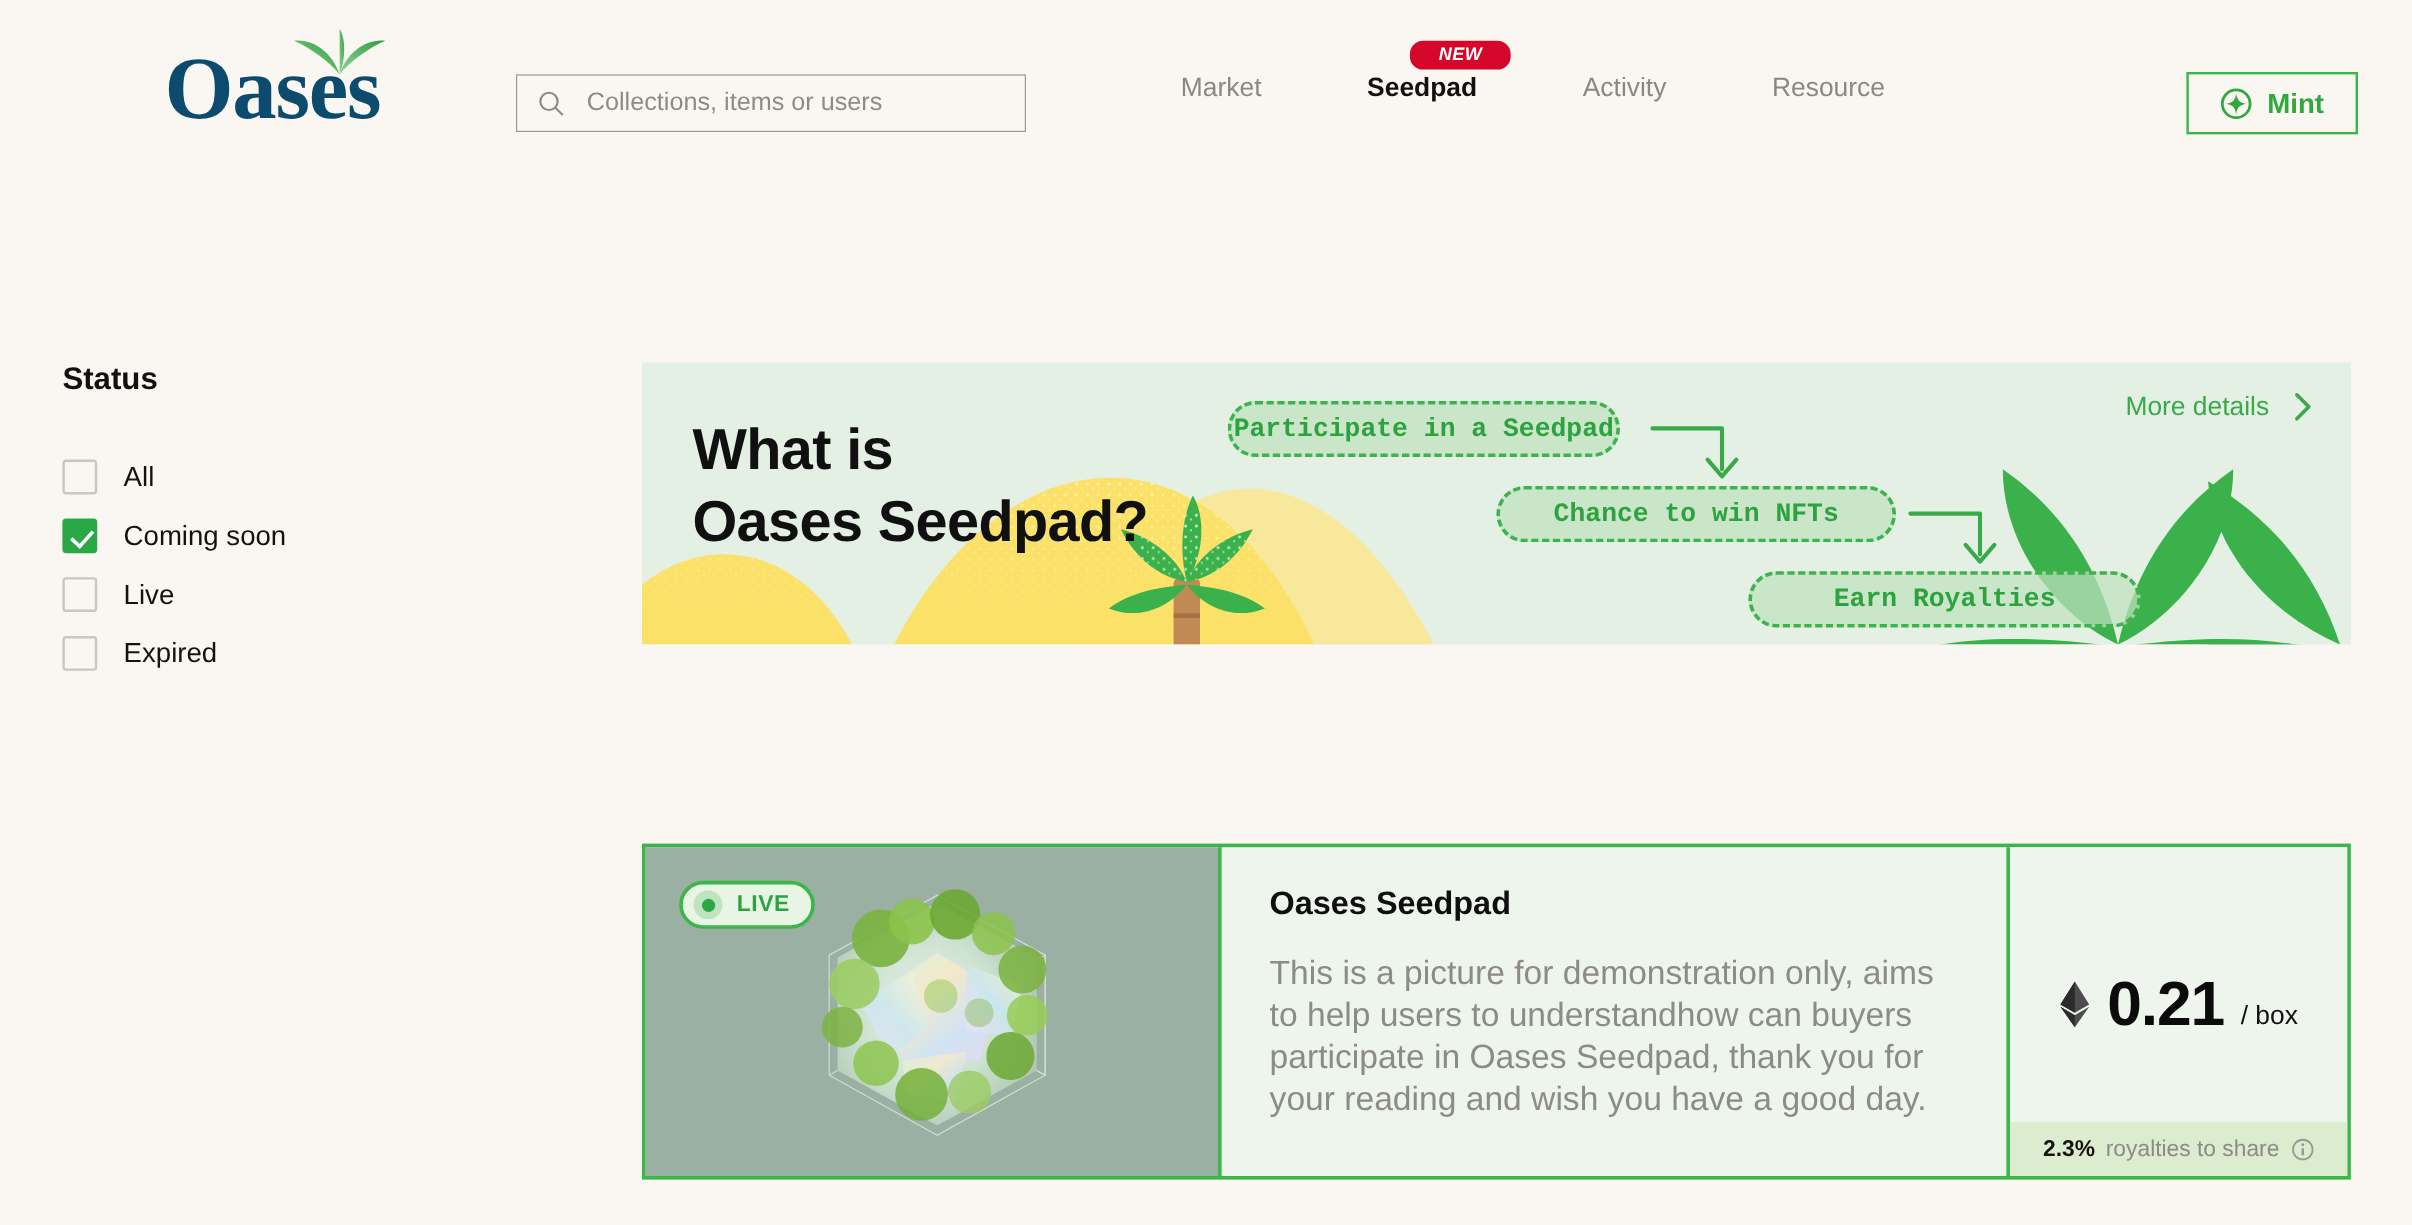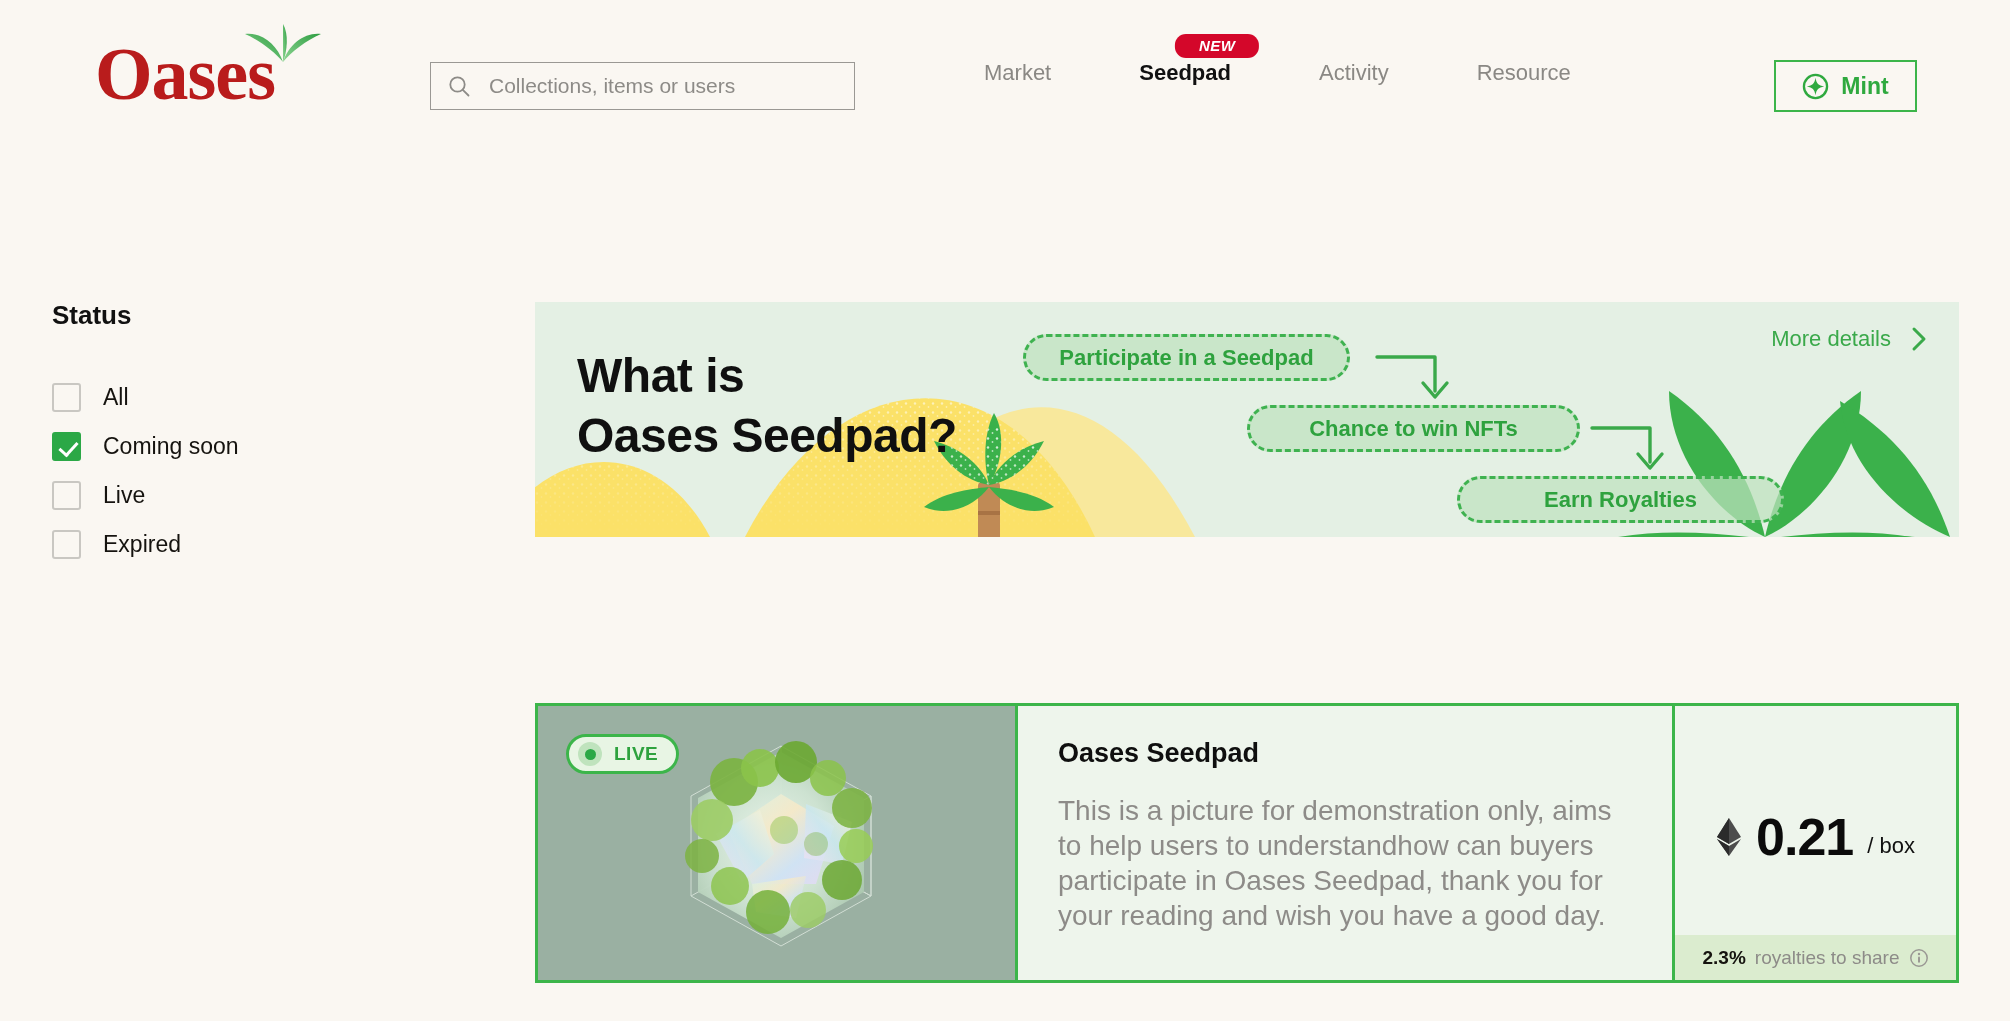--- a/index.html
+++ b/index.html
@@ -18,22 +18,22 @@
   .header {
     position: absolute; top: 0; left: 0; width: 2010px; height: 145px;
     display: flex; align-items: center;
   }
   .logo {
     position: absolute; left: 95px; top: 38px;
     width: 260px; height: 72px;
   }
   .logo-text {
     font-family: "Liberation Serif", serif;
-    font-size: 74px; font-weight: 700; color: #b91c1c;
-    letter-spacing: -1px; line-height: 72px;
+    font-size: 74px; font-weight: 700; color: #0c4a6e;
+    letter-spacing: -1px; line-height: 72px; margin-left: 42px;
   }
   .logo-leaf { position: absolute; left: 148px; top: -16px; width: 80px; height: 42px; }
 
   .search-box {
     position: absolute; left: 430px; top: 62px;
     width: 425px; height: 48px;
     border: 1.6px solid #9a9894;
     background: transparent;
     display: flex; align-items: center;
     padding-left: 16px; gap: 16px;
@@ -60,21 +60,21 @@
   }
 
   .btn-outline {
     position: absolute; top: 60px; height: 52px;
     border: 2.4px solid #3cb54a; background: transparent;
     display: flex; align-items: center; justify-content: center; gap: 12px;
     color: #2fa93f; font-size: 23px; font-weight: 700; cursor: pointer;
     padding: 0 20px;
   }
   .btn-connect { left: 1555px; width: 204px; }
-  .btn-mint { left: 1774px; width: 143px; }
+  .btn-mint { left: 1822px; width: 143px; }
 
   
   .sidebar { position: absolute; left: 52px; top: 300px; width: 320px; }
   .sidebar-title { font-size: 26px; font-weight: 700; color: #111; margin-bottom: 42px; }
   .filter-row { display: flex; align-items: center; gap: 22px; height: 49px; cursor: pointer; }
   .cbox {
     width: 29px; height: 29px; border: 2px solid #c9c7c2; background: #faf7f2;
     border-radius: 3px; flex: 0 0 auto; position: relative;
   }
   .cbox.checked { background: #2ba846; border-color: #2ba846; }
@@ -100,20 +100,21 @@
     display: flex; align-items: center; gap: 20px;
     font-size: 22px; color: #3aa94a; cursor: pointer;
   }
   .pill {
     position: absolute; z-index: 4;
     border: 3px dashed #3fb250; border-radius: 40px;
     background: rgba(190,226,190,0.72);
     color: #2ea23e; font-size: 22px; font-weight: 700;
     display: flex; align-items: center; justify-content: center;
     height: 47px;
+    font-family: Liberation Mono, monospace;
   }
   .pill1 { left: 488px; top: 32px; width: 327px; }
   .pill2 { left: 712px; top: 103px; width: 333px; }
   .pill3 { left: 922px; top: 174px; width: 327px; }
   .arrow { position: absolute; z-index: 4; }
   .arrow1 { left: 838px; top: 45px; }
   .arrow2 { left: 1053px; top: 116px; }
   .banner-art { position: absolute; left: 0; top: 0; width: 1424px; height: 235px; z-index: 1; }
 
   

